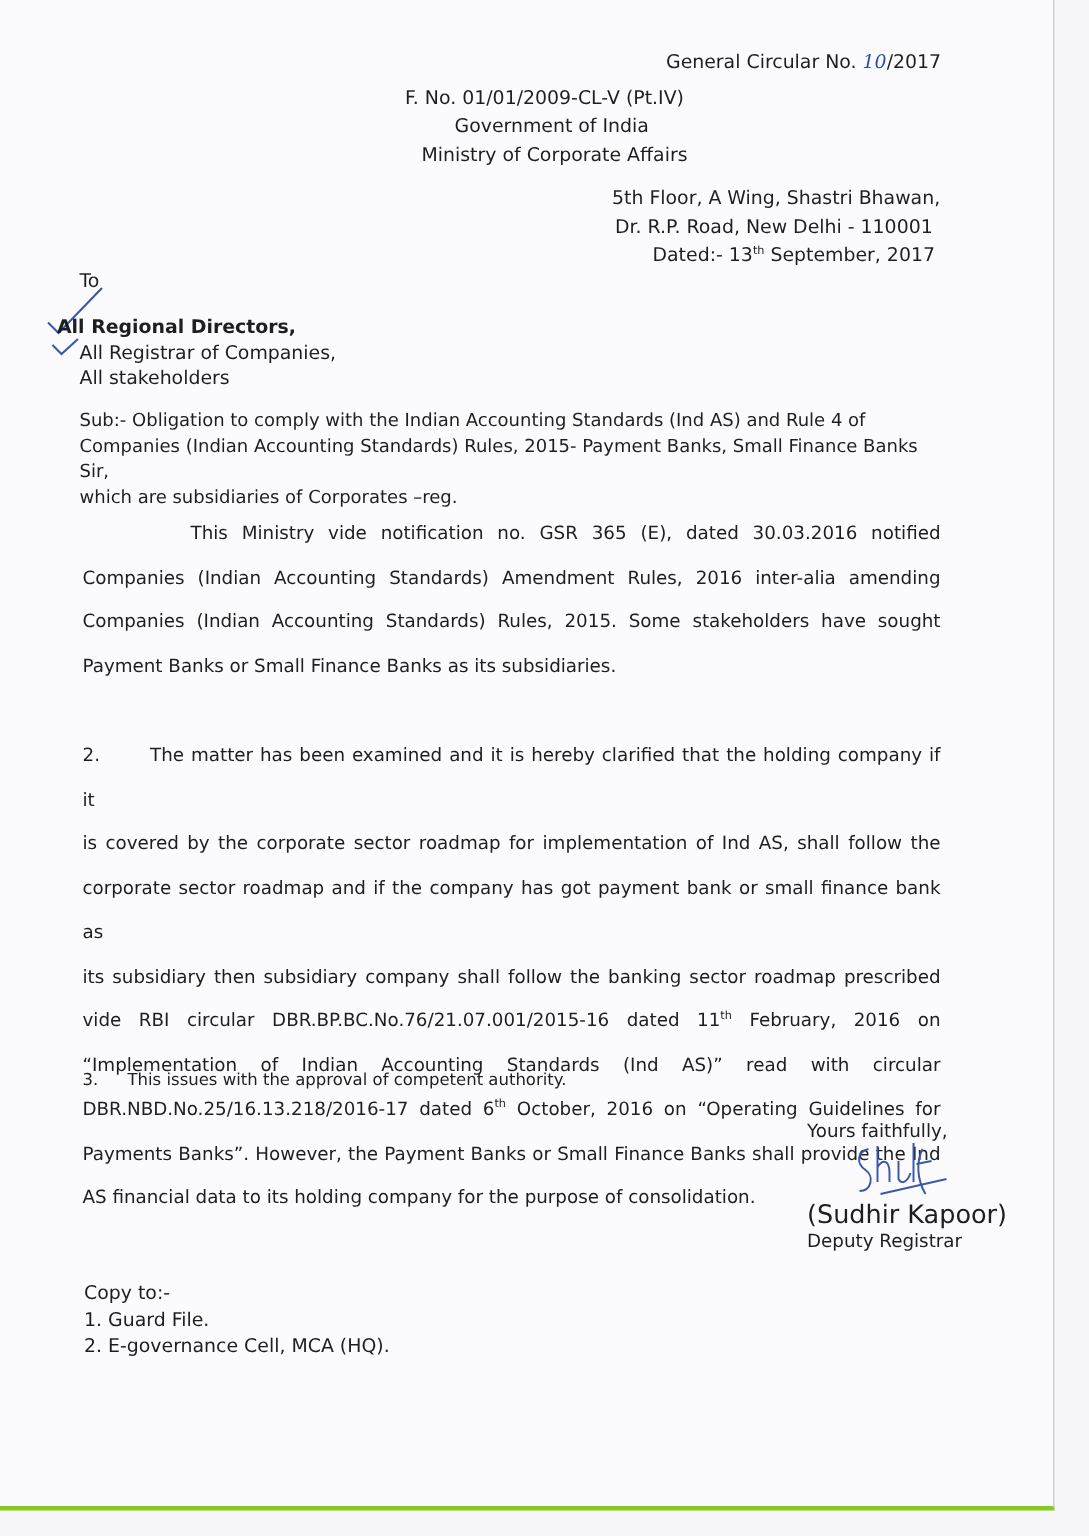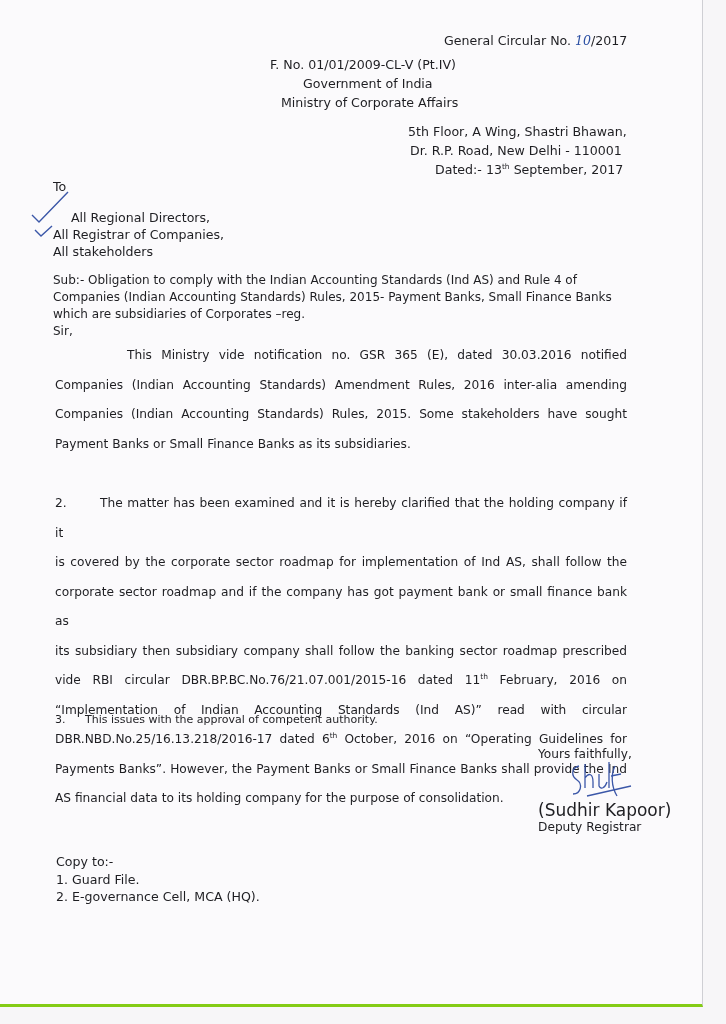--- a/index.html
+++ b/index.html
@@ -44,29 +44,29 @@
   <div class="abs t13" style="left:410px; top:142px;text-align:center;">Dr. R.P. Road, New Delhi - 110001</div>
   <div class="abs t13" style="left:435px; top:161px;">
     <span>Dated:-  13</span><sup>th</sup><span> September, 2017</span>
   </div>
 
   <div class="abs t13" style="left:53px; top:178px;">To</div>
   <svg class="abs" style="left:30px; top:188px;" width="45" height="55" viewBox="0 0 45 55">
     <path d="M2 27 L9 34 L38 4" stroke="#3b57a8" stroke-width="1.4" fill="none"></path>
     <path d="M5 42 L11 48 L22 38" stroke="#3b57a8" stroke-width="1.4" fill="none"></path>
   </svg>
-  <div class="abs t13" style="left:71px; top:209px;">All Regional Directors,</div>
+  <div class="abs t13" style="left:38px; top:209px;font-weight:bold;">All Regional Directors,</div>
   <div class="abs t13" style="left:53px; top:226px;">All Registrar of Companies,</div>
   <div class="abs t13" style="left:53px; top:243px;">All stakeholders</div>
 
   <div class="abs" style="left:53px; top:272px; width:580px; font-size:12px; line-height:17px;">
     <div>Sub:- Obligation to comply with the Indian Accounting Standards (Ind AS) and Rule 4 of</div>
     <div>Companies (Indian Accounting Standards) Rules, 2015- Payment Banks, Small Finance Banks</div>
+    <div>Sir,</div>
     <div>which are subsidiaries of Corporates –reg.</div>
-    <div>Sir,</div>
   </div>
 
   <div class="para" style="top:341px;">
     <span class="justify-line"><span class="indent"></span><span>This Ministry vide notification no. GSR 365 (E), dated 30.03.2016 notified</span></span>
     <span class="justify-line">Companies (Indian Accounting Standards) Amendment Rules, 2016 inter-alia amending</span>
     <span class="justify-line">Companies (Indian Accounting Standards) Rules, 2015.   Some stakeholders have sought</span>
     <span class="last-line">Payment Banks or Small Finance Banks as its subsidiaries.</span>
   </div>
 
   <div class="para" style="top:489px;">

